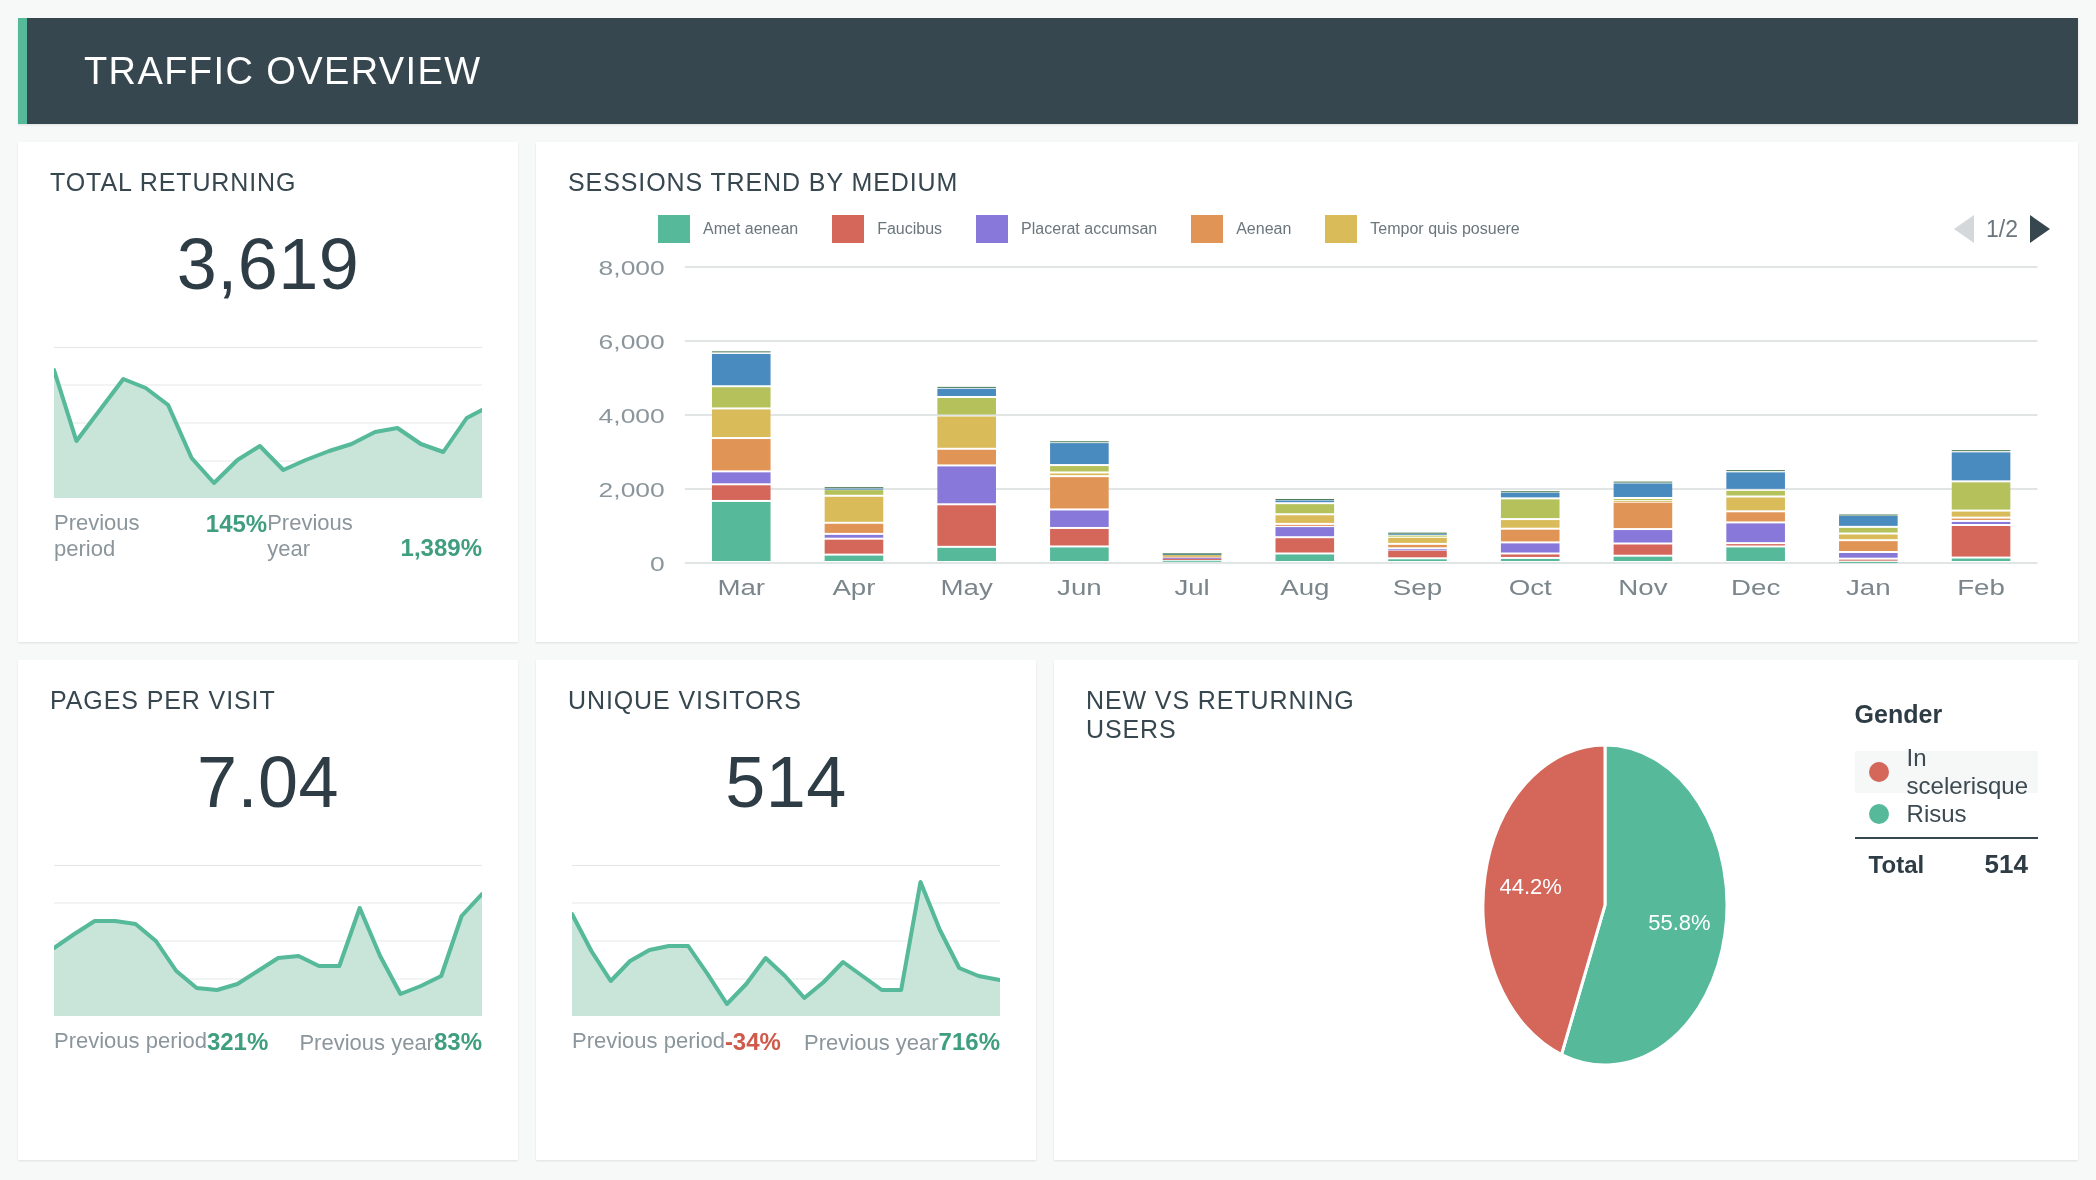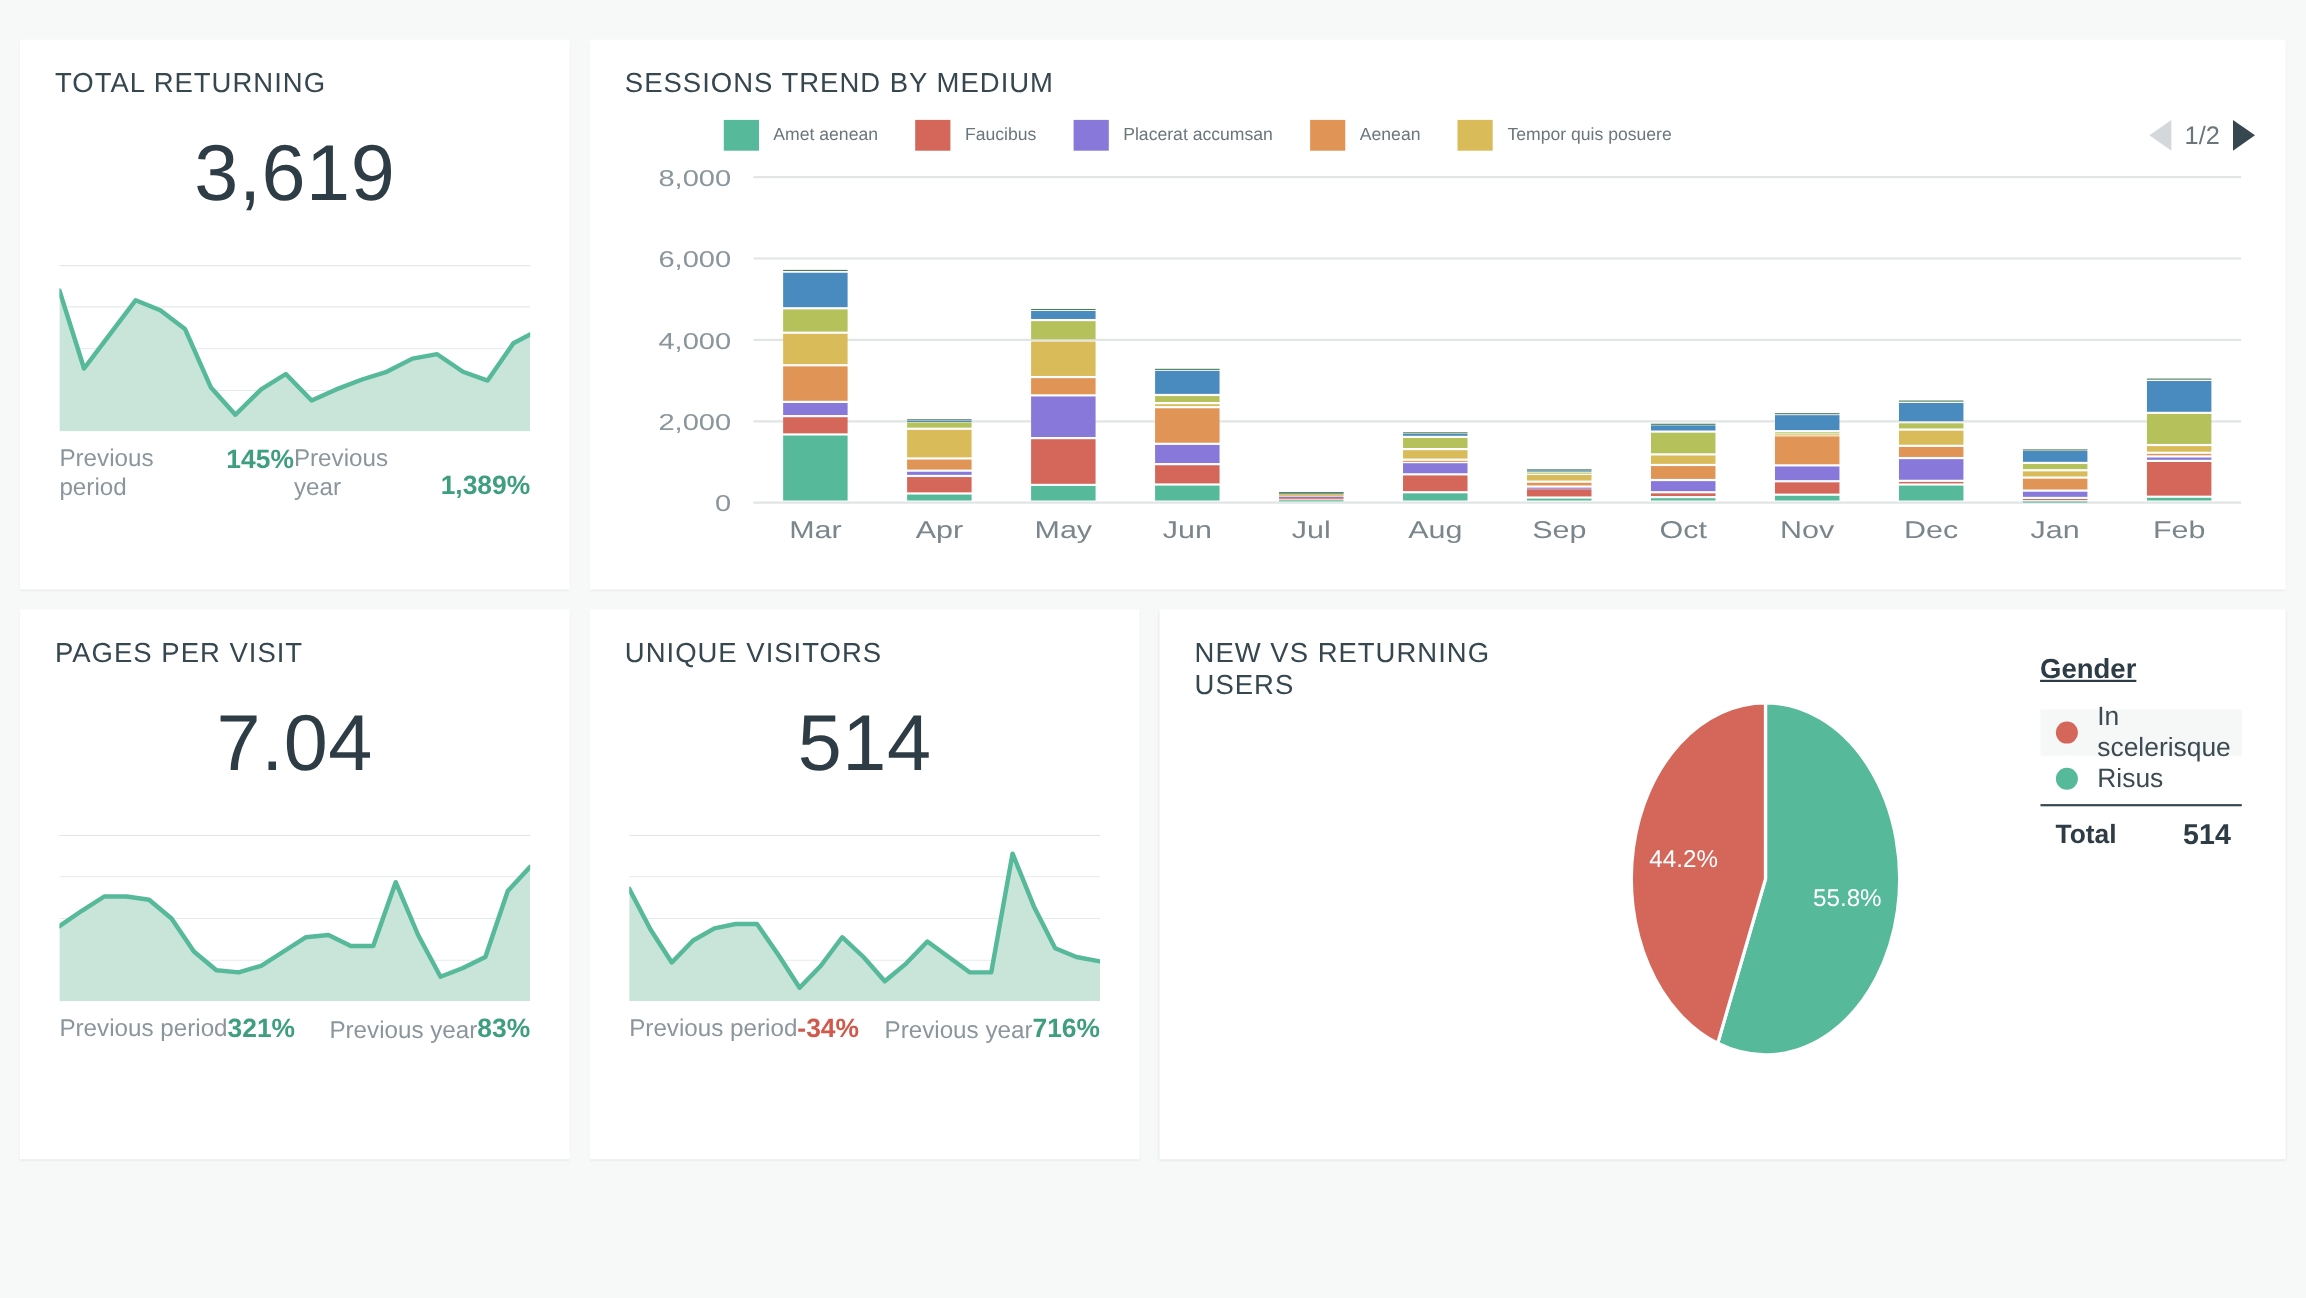--- a/index.html
+++ b/index.html
@@ -86,21 +86,21 @@
   .pager-text { font-size: 23px; color: #6b767c; }
 
   .plot { position: relative; margin: 6px 28px 0 28px; height: 360px; }
   .plot svg { display: block; width: 100%; height: 100%; }
 
   
   .piecard { flex: 1; height: 500px; display: flex; flex-direction: row; }
   .pie-body { display: flex; flex: 1; padding: 10px 40px 20px 40px; }
   .pie-left { width: 420px; display: flex; align-items: center; justify-content: center; }
   .pie-right { flex: 1; padding: 30px 0 0 40px; }
-  .pie-legend-title { font-size: 25px; font-weight: bold; color: #2e3c45; margin-bottom: 22px; text-decoration: underline; }
+  .pie-legend-title { font-size: 25px; font-weight: bold; color: #2e3c45; margin-bottom: 22px; }
   .pie-row {
     display: flex; align-items: center;
     height: 42px; padding: 0 10px 0 14px;
   }
   .pie-row.alt { background: #f6f7f7; }
   .pie-dot { width: 20px; height: 20px; border-radius: 50%; margin-right: 18px; flex: none; }
   .pie-name { font-size: 24px; color: #3c4a52; }
   .pie-total-rule { height: 2px; background: #37474f; margin-top: 2px; }
   .pie-total {
     display: flex; justify-content: space-between; align-items: center;
@@ -108,20 +108,23 @@
   }
   .pie-total-label { font-size: 24px; font-weight: bold; color: #2e3c45; }
   .pie-total-value { font-size: 26px; font-weight: bold; color: #2e3c45; }
   .slice-label { font-size: 22px; fill: #ffffff; }
 </style>
 </head>
 <body>
 
 <div class="page">
 
+  <div class="header">
+    <div class="header-title">TRAFFIC OVERVIEW</div>
+  </div>
 
   <div class="row">
 
     <div class="card kpi">
       <div class="card-title">TOTAL RETURNING</div>
       <div class="kpi-value">3,619</div>
       <div class="kpi-rule"></div>
       <div class="spark">
         <svg viewBox="0 0 420 150" preserveAspectRatio="none">
           <line x1="0" y1="37" x2="420" y2="37" stroke="#e6e9ea" stroke-width="1"></line>

